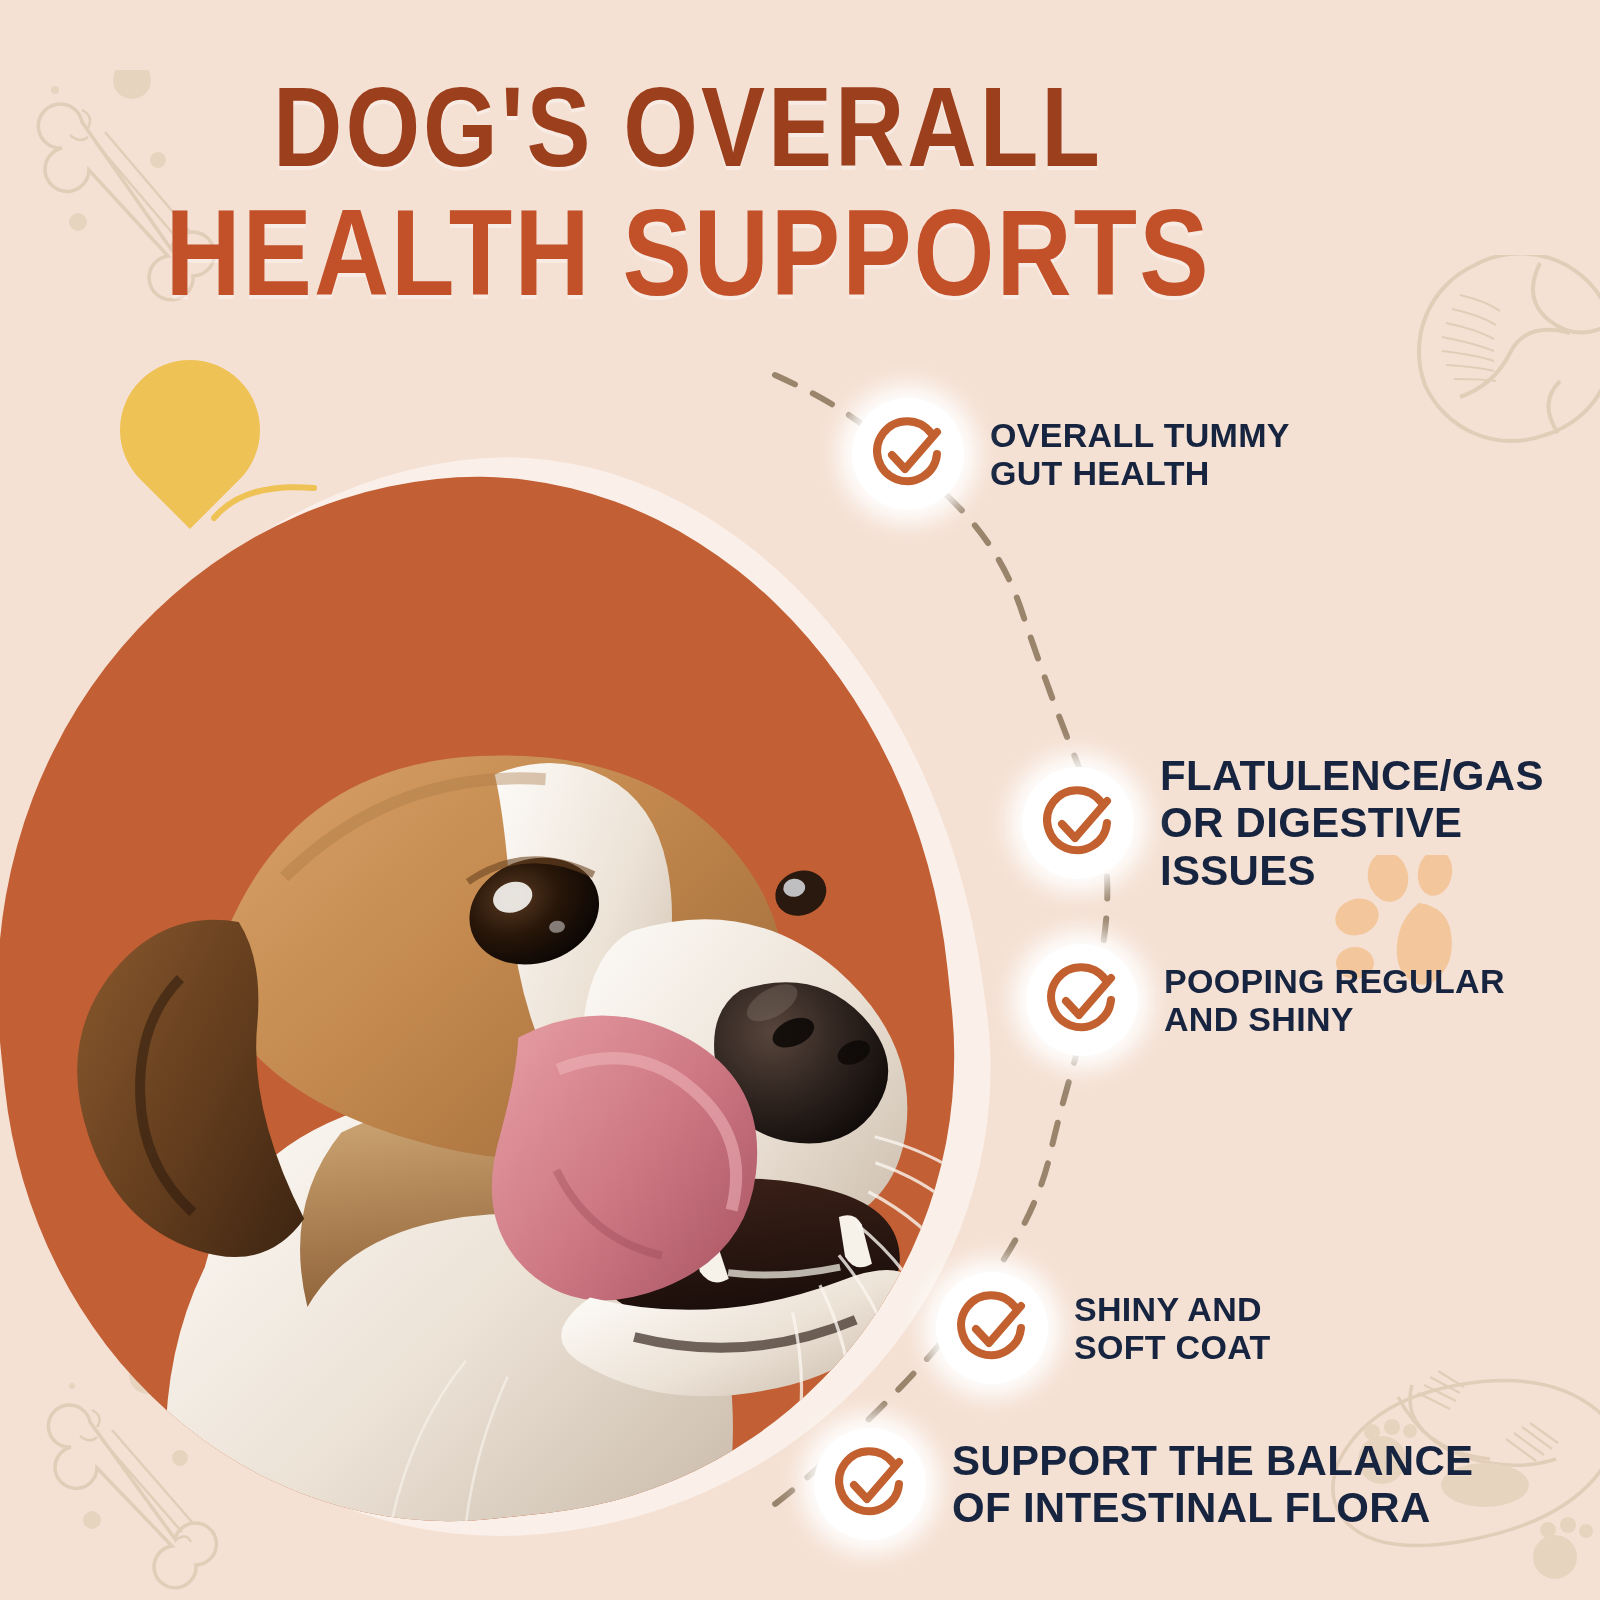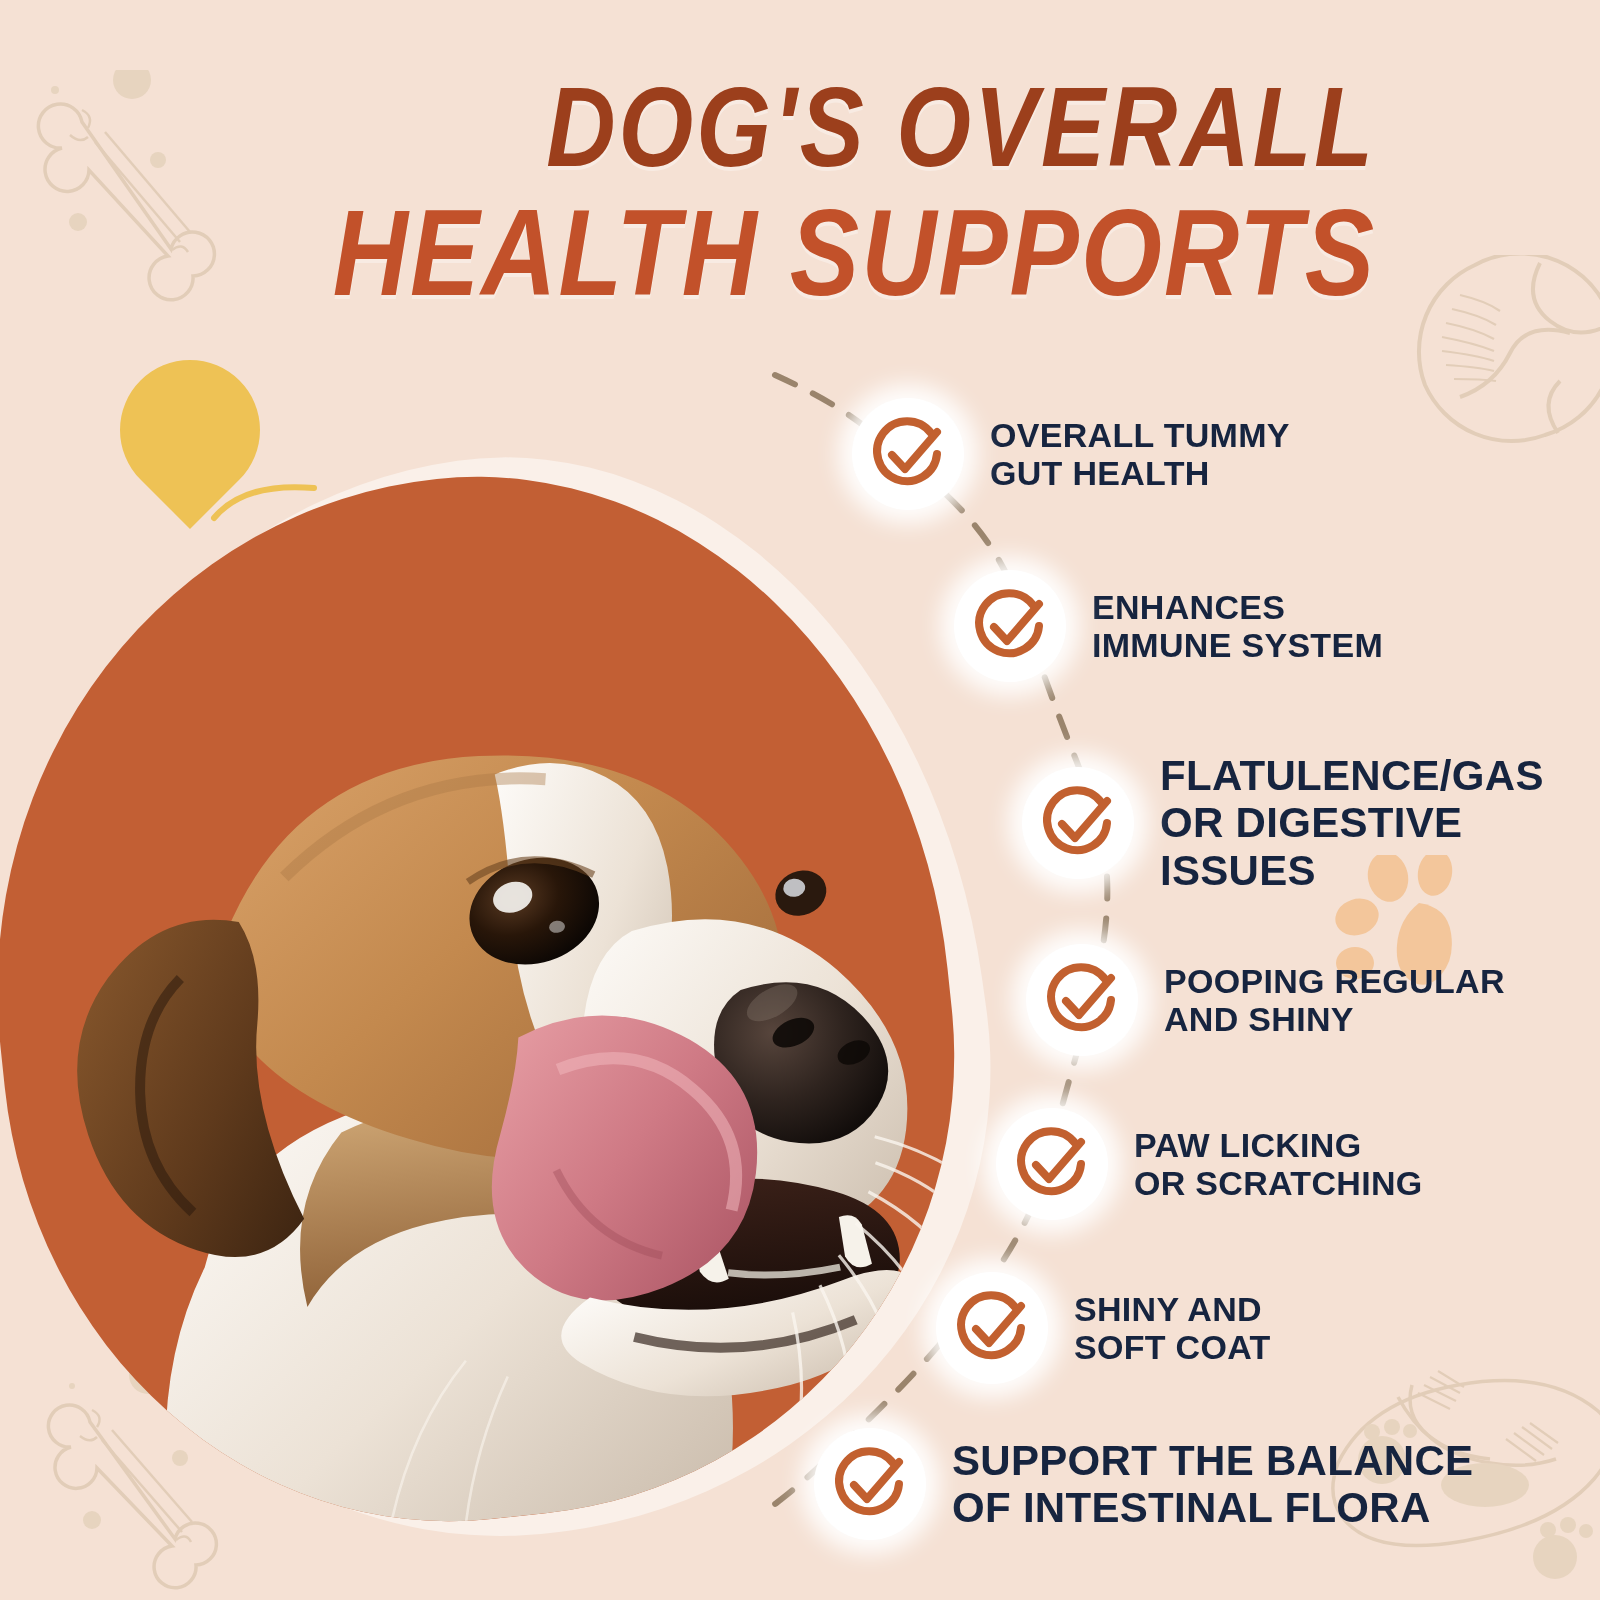--- a/index.html
+++ b/index.html
@@ -22,23 +22,22 @@
     pointer-events: none;
   }
   .deco svg { display: block; }
 
   
   .title-block {
     position: absolute;
     top: 72px;
     left: 0;
     width: 1376px;
-    text-align: right;
+    text-align: center;
     z-index: 6;
-    font-style: italic;
   }
   .title-line1,
   .title-line2 {
     font-family: "Liberation Sans", sans-serif;
     font-weight: 700;
     letter-spacing: 1px;
     line-height: 0.98;
     margin: 0;
     text-shadow: 0 3px 0 rgba(255,255,255,0.35);
     transform: scaleY(1.18);
@@ -394,30 +393,20 @@
       <div class="badge">
         <svg width="86" height="86" viewBox="0 0 86 86">
           <path d="M66,22 A30,30 0 1 0 72,43" fill="none" stroke="#c2602f" stroke-width="8" stroke-linecap="round"></path>
           <path d="M27,44 L40,58 L72,21" fill="none" stroke="#c2602f" stroke-width="8" stroke-linecap="round" stroke-linejoin="round"></path>
         </svg>
       </div>
       <div class="cl-label">OVERALL TUMMY
 GUT HEALTH</div>
     </div>
 
-    <div class="cl-item" style="left:954px; top:570px;">
-      <div class="badge">
-        <svg width="86" height="86" viewBox="0 0 86 86">
-          <path d="M66,22 A30,30 0 1 0 72,43" fill="none" stroke="#c2602f" stroke-width="8" stroke-linecap="round"></path>
-          <path d="M27,44 L40,58 L72,21" fill="none" stroke="#c2602f" stroke-width="8" stroke-linecap="round" stroke-linejoin="round"></path>
-        </svg>
-      </div>
-      <div class="cl-label">ENHANCES
-IMMUNE SYSTEM</div>
-    </div>
 
     <div class="cl-item" style="left:1022px; top:752px;">
       <div class="badge">
         <svg width="86" height="86" viewBox="0 0 86 86">
           <path d="M66,22 A30,30 0 1 0 72,43" fill="none" stroke="#c2602f" stroke-width="8" stroke-linecap="round"></path>
           <path d="M27,44 L40,58 L72,21" fill="none" stroke="#c2602f" stroke-width="8" stroke-linecap="round" stroke-linejoin="round"></path>
         </svg>
       </div>
       <div class="cl-label wide">FLATULENCE/GAS
 OR DIGESTIVE ISSUES</div>
@@ -427,30 +416,20 @@
       <div class="badge">
         <svg width="86" height="86" viewBox="0 0 86 86">
           <path d="M66,22 A30,30 0 1 0 72,43" fill="none" stroke="#c2602f" stroke-width="8" stroke-linecap="round"></path>
           <path d="M27,44 L40,58 L72,21" fill="none" stroke="#c2602f" stroke-width="8" stroke-linecap="round" stroke-linejoin="round"></path>
         </svg>
       </div>
       <div class="cl-label">POOPING REGULAR
 AND SHINY</div>
     </div>
 
-    <div class="cl-item" style="left:996px; top:1108px;">
-      <div class="badge">
-        <svg width="86" height="86" viewBox="0 0 86 86">
-          <path d="M66,22 A30,30 0 1 0 72,43" fill="none" stroke="#c2602f" stroke-width="8" stroke-linecap="round"></path>
-          <path d="M27,44 L40,58 L72,21" fill="none" stroke="#c2602f" stroke-width="8" stroke-linecap="round" stroke-linejoin="round"></path>
-        </svg>
-      </div>
-      <div class="cl-label">PAW LICKING
-OR SCRATCHING</div>
-    </div>
 
     <div class="cl-item" style="left:814px; top:1428px;">
       <div class="badge">
         <svg width="86" height="86" viewBox="0 0 86 86">
           <path d="M66,22 A30,30 0 1 0 72,43" fill="none" stroke="#c2602f" stroke-width="8" stroke-linecap="round"></path>
           <path d="M27,44 L40,58 L72,21" fill="none" stroke="#c2602f" stroke-width="8" stroke-linecap="round" stroke-linejoin="round"></path>
         </svg>
       </div>
       <div class="cl-label wide">SUPPORT THE BALANCE
 OF INTESTINAL FLORA</div>

